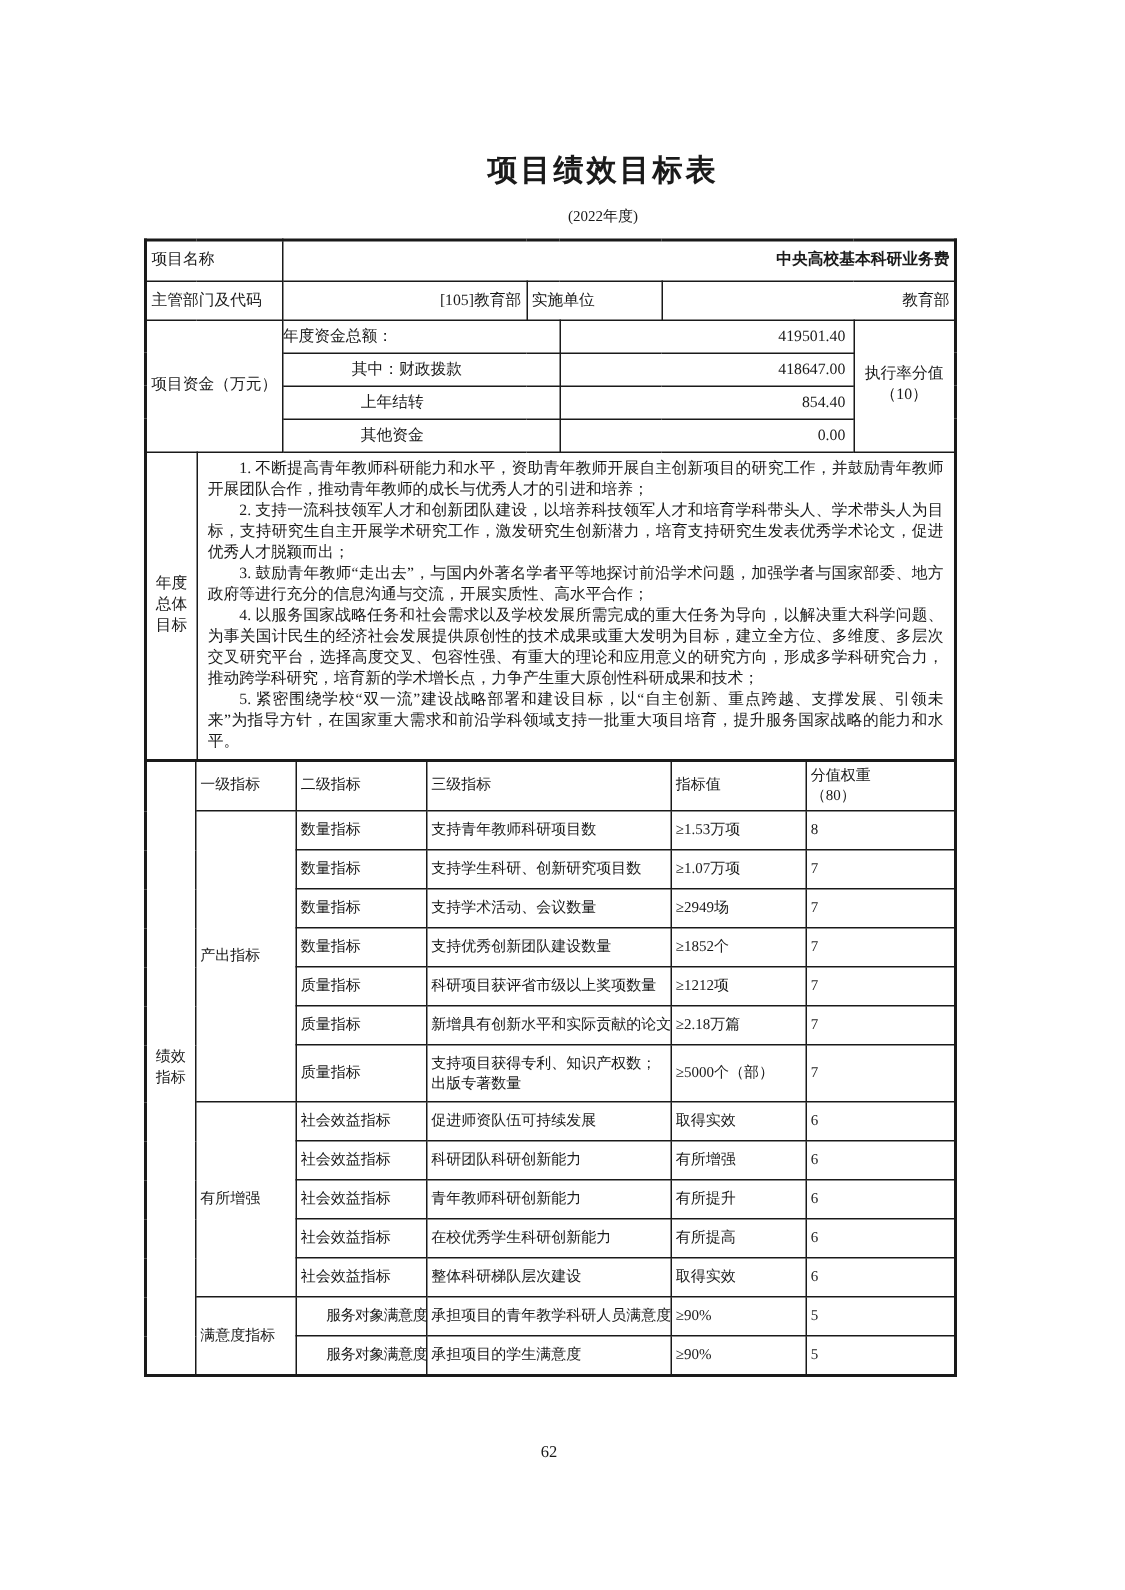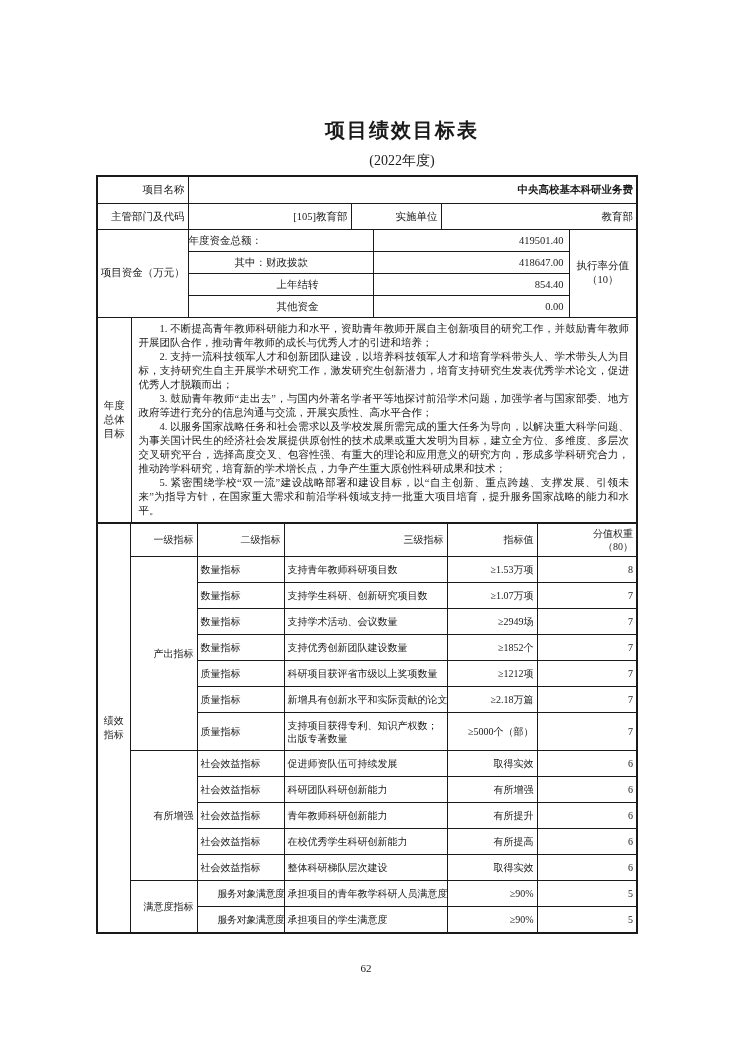--- a/index.html
+++ b/index.html
@@ -1,38 +1,38 @@
 <!DOCTYPE html>
 <html><head>
 <meta charset="utf-8">
 <style>
   html,body{margin:0;padding:0;background:#e8e8e8;}
   .sheet{
     position:relative;width:750px;height:1060px;background:#ffffff;
     font-family:"Liberation Serif", serif;color:#1a1a1a;overflow:hidden;
   }
-  .content{position:absolute;left:96px;top:16px;width:612px;}
+  .content{position:absolute;left:96px;top:0;width:612px;}
   .doc-title{
     padding-top:101px;text-align:center;font-size:20px;line-height:26px;
     font-weight:bold;letter-spacing:2px;font-family:"Liberation Sans", sans-serif;
   }
-  .doc-subtitle{margin-top:10px;text-align:center;font-size:14px;line-height:15px;}
+  .doc-subtitle{margin-top:10px;text-align:center;font-size:10px;line-height:15px;}
   table{border-collapse:collapse;table-layout:fixed;width:540px;border:2px solid #1a1a1a;}
   .t2{margin-top:-2px;}
   td{border:1px solid #1a1a1a;font-size:10.5px;line-height:13px;padding:1px 3px;
      vertical-align:middle;overflow:hidden;}
   .t1{margin-top:7px;}
-  .c{text-align:right;}
+  .c{text-align:left;}
   .r{text-align:right;padding-right:5px;}
   .l{text-align:right;padding-left:5px;}
   .bold{font-weight:bold;font-family:"Liberation Sans", sans-serif;}
   .nowrap{white-space:nowrap;}
   .fund-label{padding-left:0;}
   .fund-ind1{padding-left:46px;}
-  .fund-ind2{padding-left:88px;}
+  .fund-ind2{padding-left:52px;}
   .goal-cell{padding:4px 7px;vertical-align:middle;}
   .goal-cell p{margin:0;text-indent:2em;text-align:justify;font-size:10.5px;line-height:14px;}
   .vlabel{padding:0;text-align:center;font-size:10.5px;line-height:14px;}
   .t2 td{font-size:10px;}
   .fit-l3{font-size:9.2px;white-space:nowrap;padding-left:3px;}
   .fit-l2{font-size:9px;letter-spacing:-0.4px;white-space:nowrap;padding-left:20px;}
   .h2line{line-height:13px;}
   .page-num{position:absolute;left:96px;width:540px;top:962px;text-align:center;font-size:11px;}
 </style>
 </head>

